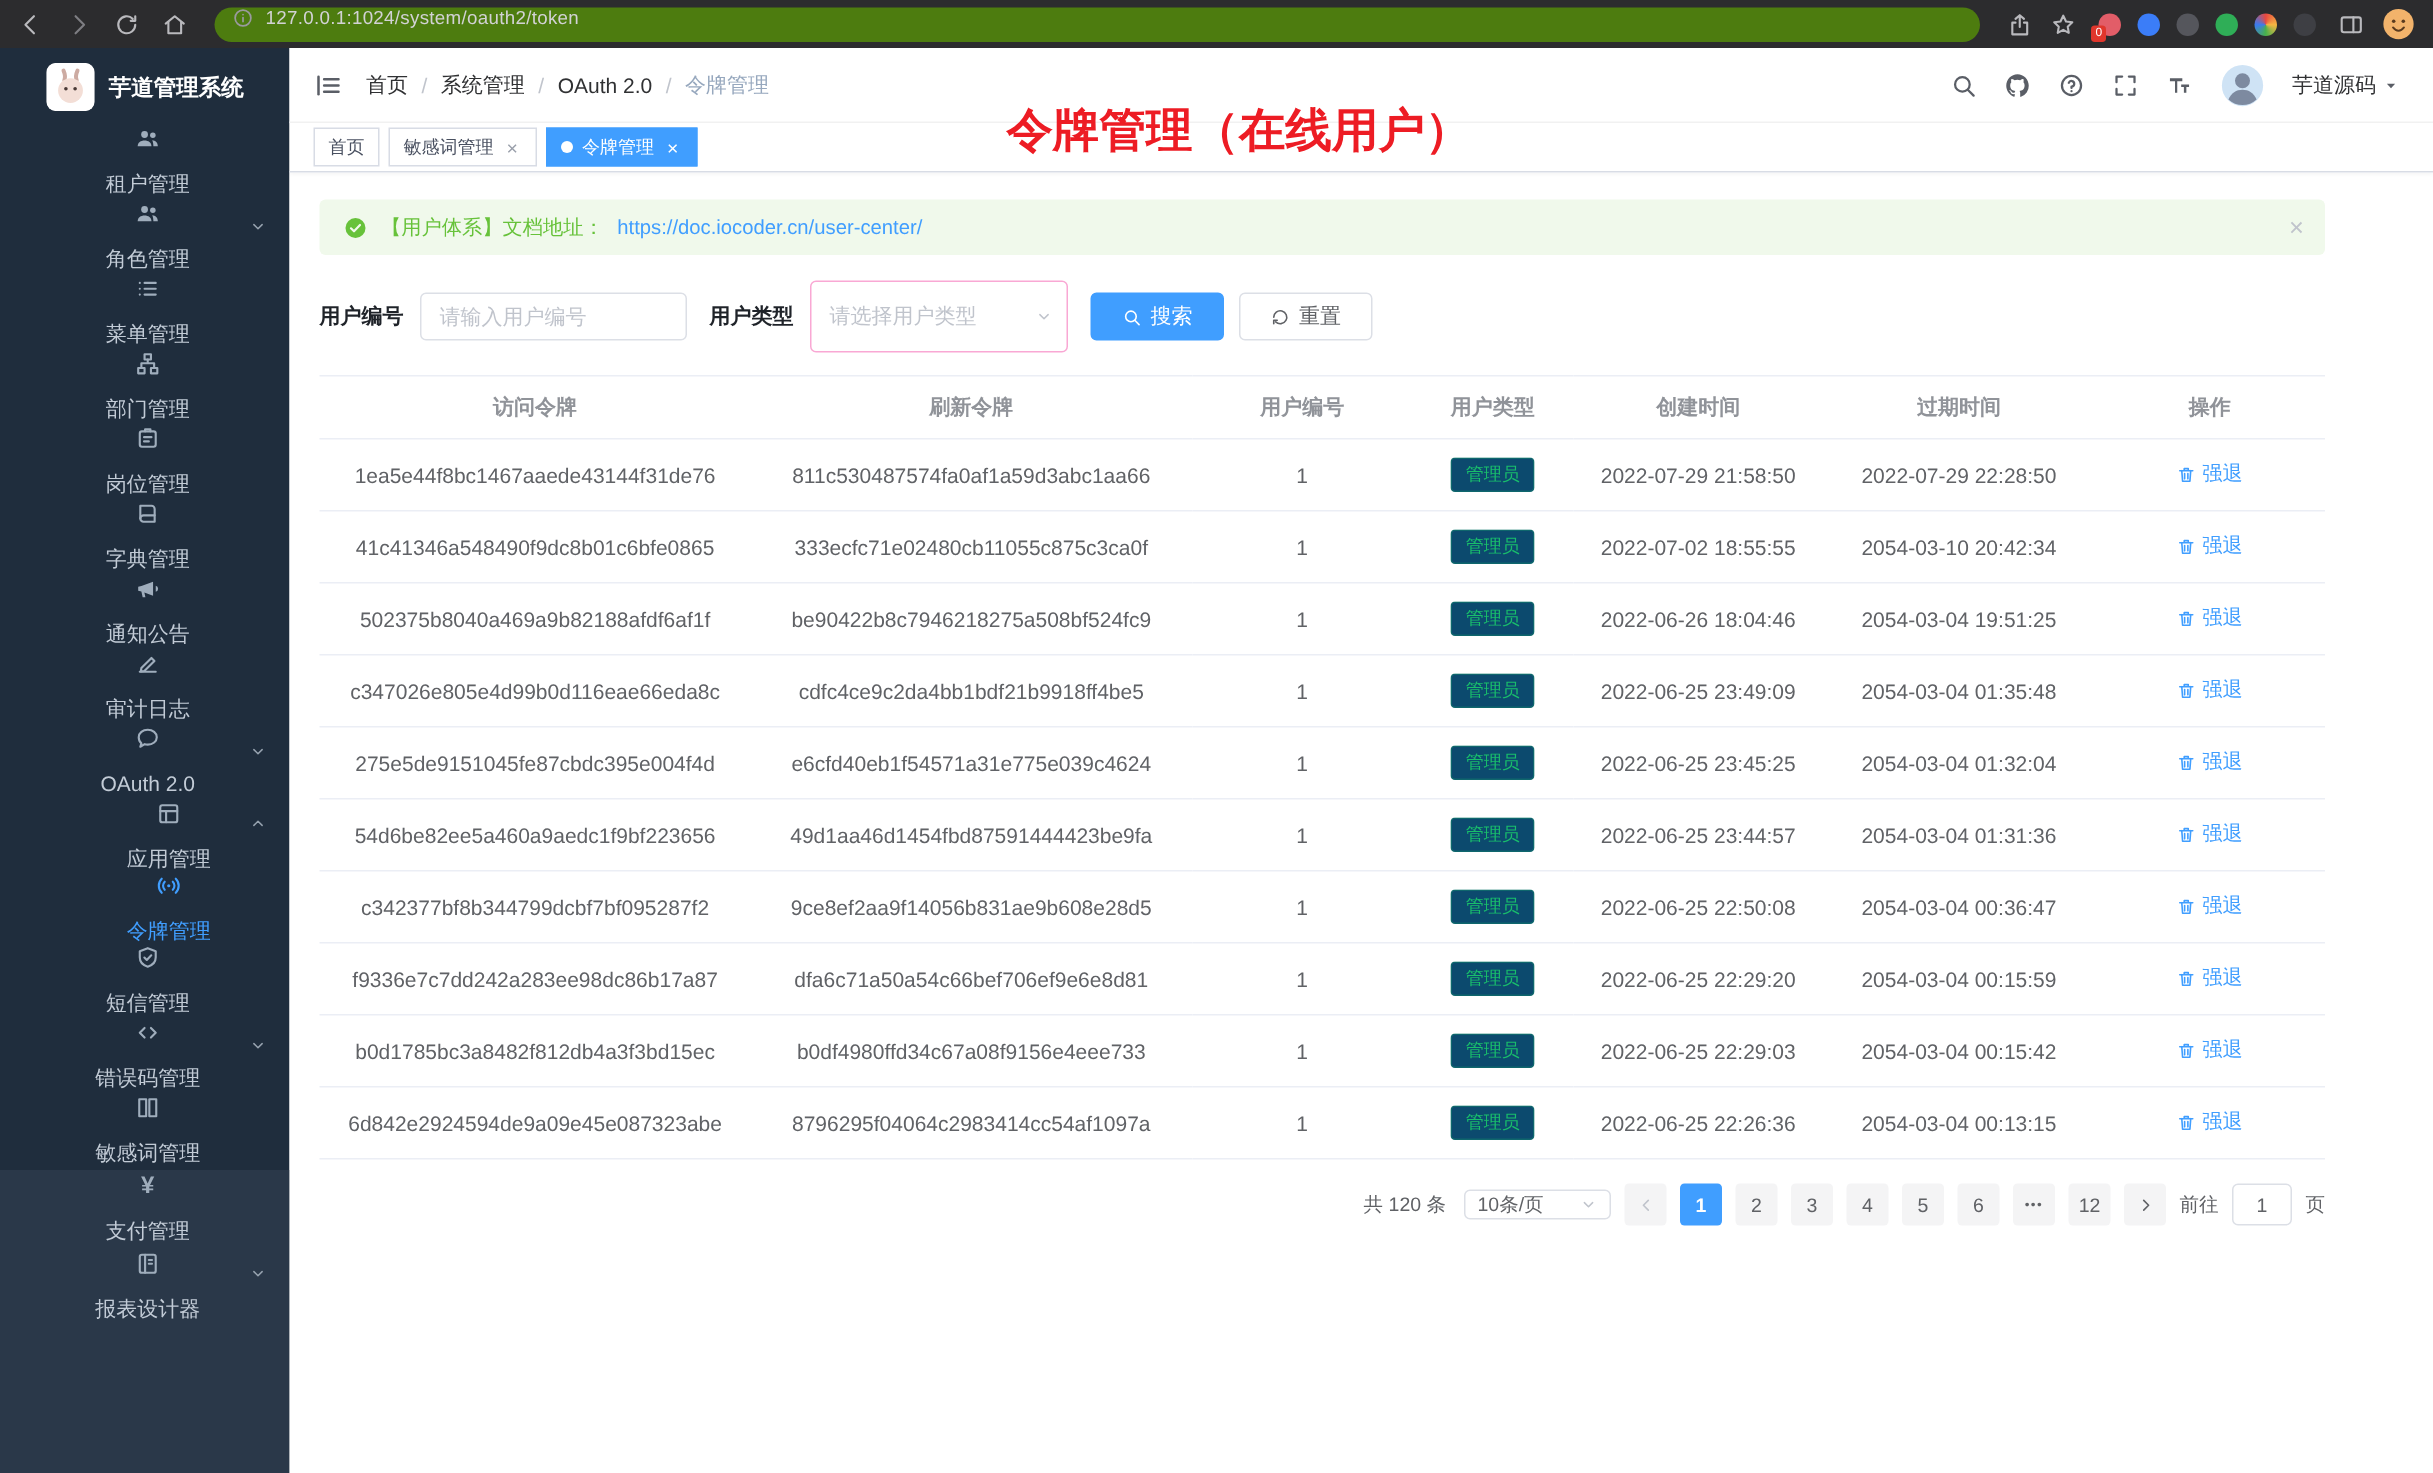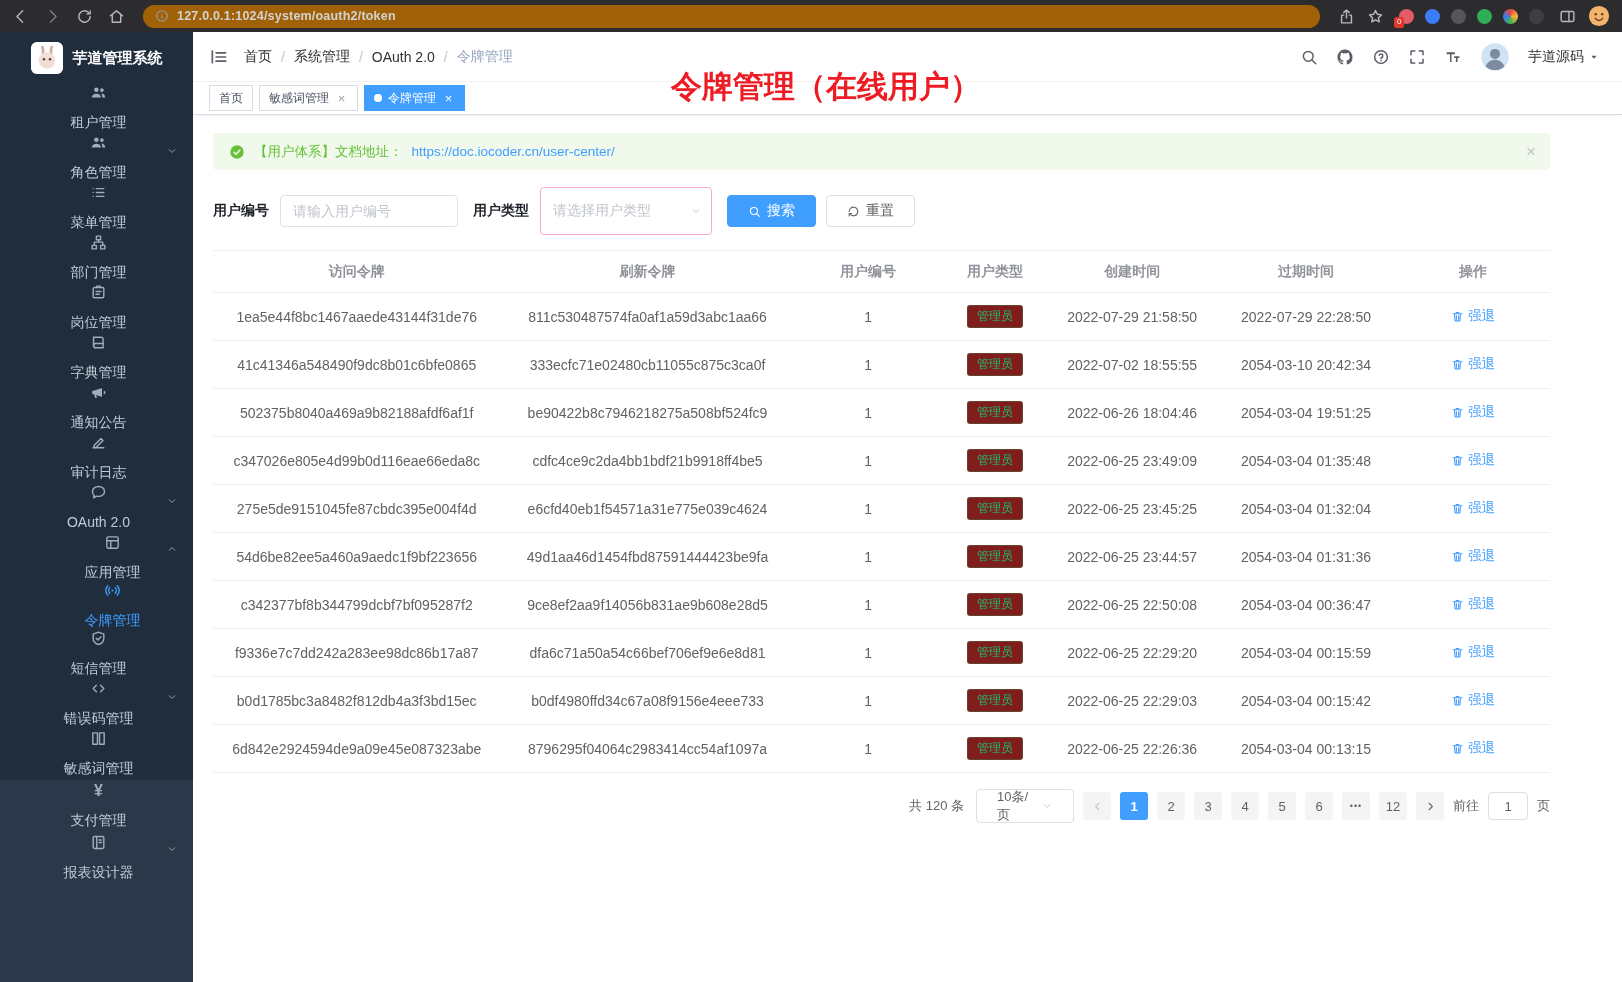--- a/index.html
+++ b/index.html
@@ -6,21 +6,21 @@
   html,body{width:1622px;height:982px;overflow:hidden;}
   body{font-family:"Liberation Sans","DejaVu Sans",sans-serif;font-size:14px;background:#fff;color:#303133;}
   button{font-family:inherit;}
   svg{display:block;width:100%;height:100%;}
 
   
   .browser{height:32px;background:#2c2c2e;display:flex;align-items:center;padding:0 12px;gap:10px;}
   .b-nav{display:flex;gap:15px;align-items:center;}
   .bicon{width:17px;height:17px;color:#b9b9bd;cursor:pointer;flex-shrink:0;}
   .bicon.dim{color:#7d7d82;}
-  .urlbar{flex:1;height:23px;background:#a16207;border-radius:12px;display:flex;align-items:center;gap:8px;padding:0 12px;margin:0 8px;cursor:text;font-weight:bold;}
+  .urlbar{flex:1;height:23px;background:#4d7c0f;border-radius:12px;display:flex;align-items:flex-start;gap:8px;padding:0 12px;margin:0 8px;cursor:text;}
   .url-info{width:14px;height:14px;color:#9a9a9e;}
   .url-text{color:#d2d2d5;font-size:12.5px;letter-spacing:.2px;white-space:nowrap;}
   .b-right{display:flex;align-items:center;gap:12px;}
   .ext-group{display:inline-flex;align-items:center;gap:11px;margin:0 3px;}
   .ext{width:15px;height:15px;border-radius:50%;position:relative;display:inline-block;cursor:pointer;}
   .ext-badge{position:absolute;left:-5px;bottom:-4px;background:#e0362c;color:#fff;font-size:8px;line-height:1;padding:1.5px 3px;border-radius:2.5px;}
   .b-avatar{width:22px;height:22px;border-radius:50%;overflow:hidden;cursor:pointer;flex-shrink:0;}
 
   
   .app{display:flex;height:950px;}
@@ -84,27 +84,27 @@
   .btn{height:32px;border-radius:4px;display:inline-flex;align-items:center;gap:6px;padding:0 20px;font-size:14px;cursor:pointer;border:1px solid #dcdfe6;background:#fff;color:#606266;}
   .bico{width:13px;height:13px;}
   .btn.primary{background:#409eff;border-color:#409eff;color:#fff;margin-right:10px;}
 
   .table{width:100%;border-collapse:collapse;table-layout:fixed;}
   .table th{height:42px;font-weight:600;color:#909399;font-size:14px;text-align:center;border-top:1px solid #ebeef5;border-bottom:1px solid #ebeef5;white-space:nowrap;}
   .table th:nth-child(1){width:21.5%}.table th:nth-child(2){width:22%}.table th:nth-child(3){width:11%}
   .table th:nth-child(4){width:8%}.table th:nth-child(5){width:12.5%}.table th:nth-child(6){width:13.5%}
   .table th:nth-child(7){width:11.5%}
   .table td{height:48px;color:#606266;font-size:14px;text-align:center;border-bottom:1px solid #ebeef5;white-space:nowrap;overflow:hidden;text-overflow:ellipsis;}
-  .tag{display:inline-block;background:#7f1d1d;color:#19be6b;font-size:12px;padding:2.5px 9px;border-radius:3px;border:1px solid rgba(25,190,107,.25);line-height:1.3;}
+  .tag{display:inline-block;background:#0c4a6e;color:#19be6b;font-size:12px;padding:2.5px 9px;border-radius:3px;border:1px solid rgba(25,190,107,.25);line-height:1.3;}
   .action{color:#409eff;display:inline-flex;align-items:center;gap:4px;font-size:13.5px;cursor:pointer;}
   .tico{width:13px;height:13px;}
 
   .pager{display:flex;align-items:center;justify-content:flex-end;margin-top:16px;gap:9px;font-size:13px;color:#606266;}
   .pager-total{margin-right:3px;}
-  .size-select{width:98px;height:34px;border:1px solid #dcdfe6;border-radius:4px;display:flex;align-items:center;justify-content:space-between;padding:0 20px;color:#606266;cursor:pointer;background:#fff;}
+  .size-select{width:98px;height:20px;border:1px solid #dcdfe6;border-radius:4px;display:flex;align-items:center;justify-content:space-between;padding:0 8px;color:#606266;cursor:pointer;background:#fff;}
   #pager-pages{display:inline-flex;gap:9px;}
   .pg{min-width:28px;height:28px;border:none;border-radius:3px;background:#f4f4f5;color:#606266;font-size:13px;cursor:pointer;display:inline-flex;align-items:center;justify-content:center;padding:0 4px;}
   .pg svg{width:13px;height:13px;}
   .pg.active{background:#409eff;color:#fff;font-weight:600;}
   .pg.nav.disabled{color:#c0c4cc;cursor:default;}
   .pg.more{font-size:9px;letter-spacing:1px;}
   .goto-input{width:40px;height:28px;border:1px solid #dcdfe6;border-radius:4px;text-align:center;font-size:13px;color:#606266;outline:none;}
 </style>
 </head>
 <body>

